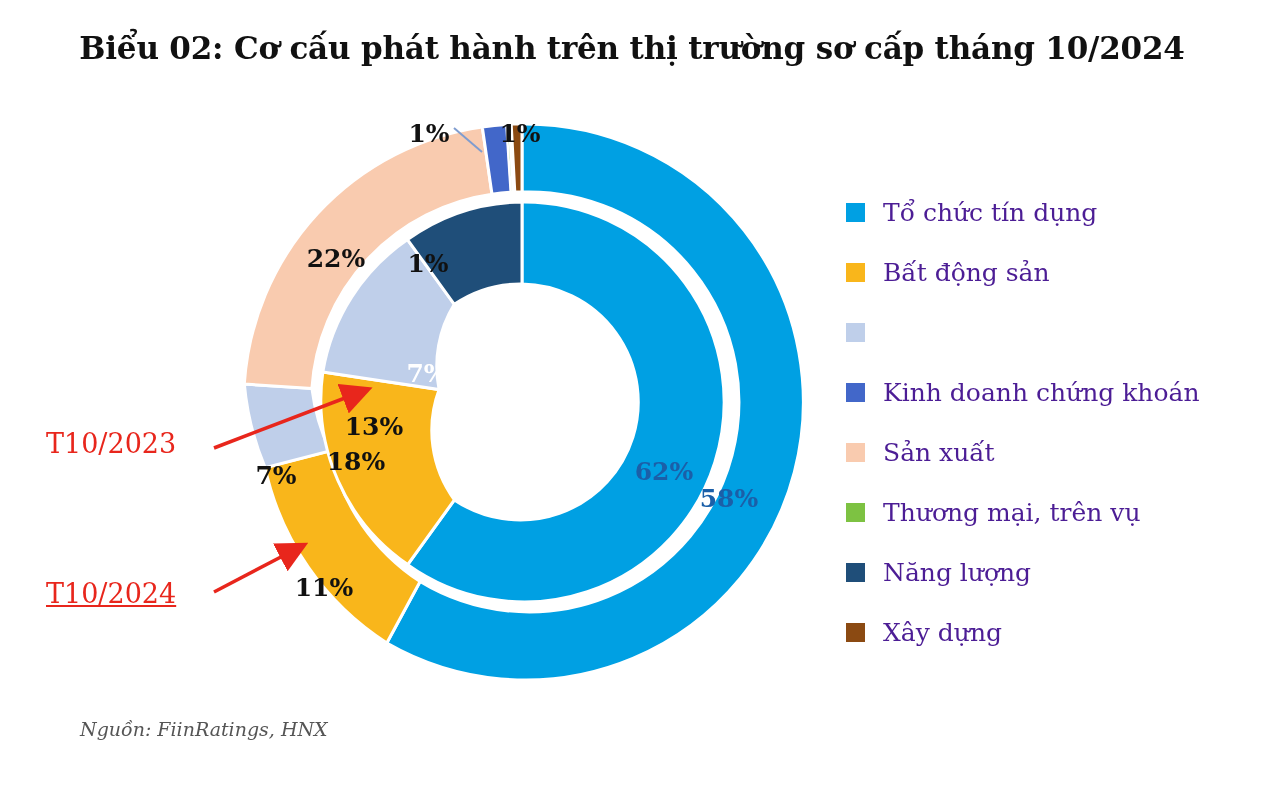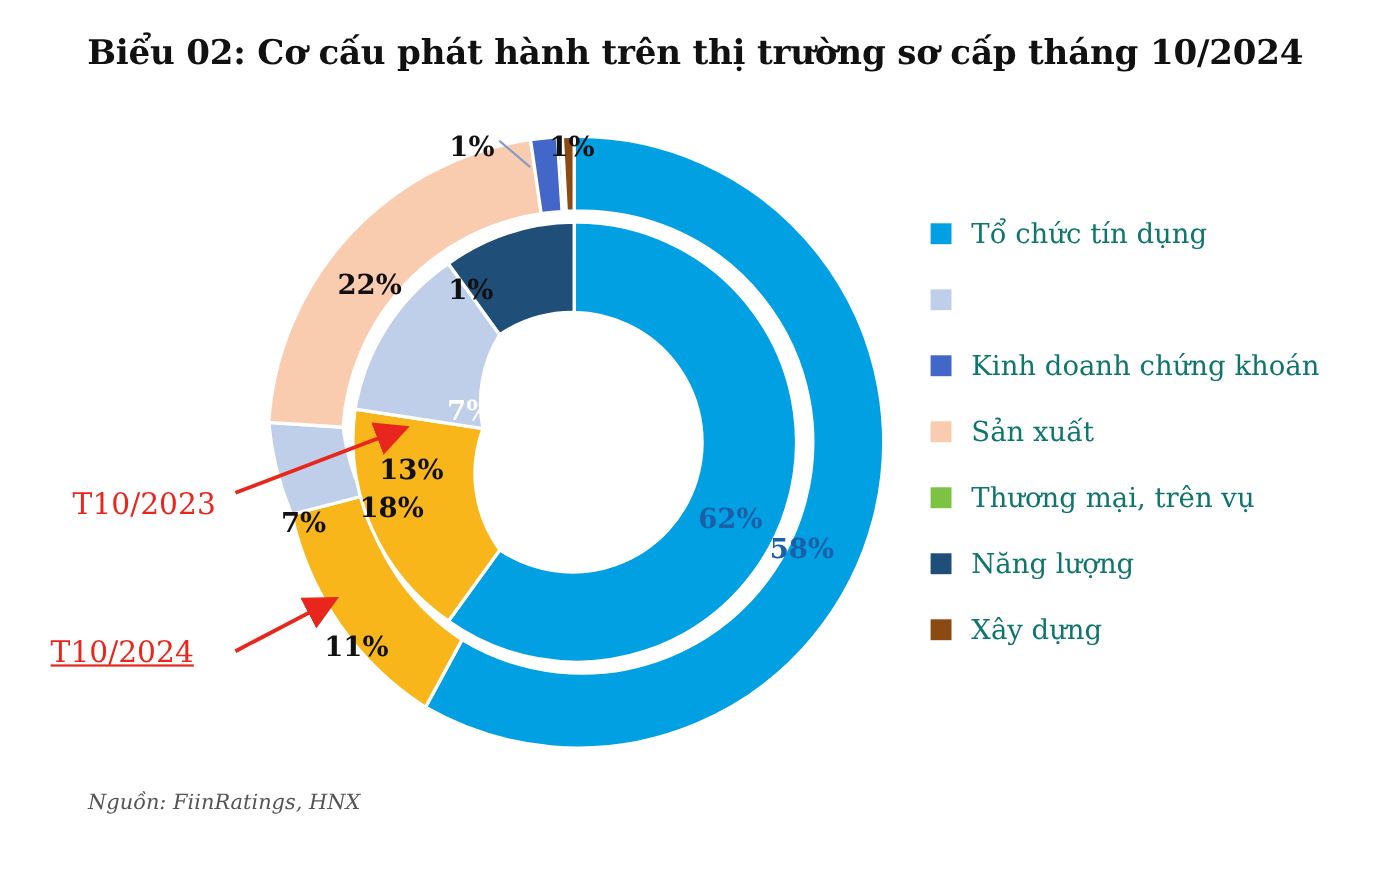--- a/index.html
+++ b/index.html
@@ -73,33 +73,33 @@
   }
   .legend-swatch {
     width: 19px;
     height: 19px;
     flex: 0 0 19px;
     margin-right: 18px;
   }
   .legend-label {
     font-family: "DejaVu Serif", "Liberation Serif", serif;
     font-size: 25px;
-    color: #0f766e;
+    color: #4c1d95;
     white-space: nowrap;
   }
 
   
   .annot {
     position: absolute;
     font-family: "DejaVu Serif", "Liberation Serif", serif;
     font-size: 27px;
     color: #e8261c;
     font-weight: normal;
   }
-  #annot-2023 { left: 46px; top: 443px; margin-left: 20px; }
+  #annot-2023 { left: 46px; top: 428px; }
   #annot-2024 { left: 46px; top: 578px; text-decoration: underline; }
   #annot-arrows {
     position: absolute;
     left: 0; top: 0;
     width: 1264px; height: 800px;
     pointer-events: none;
   }
 </style>
 </head>
 <body>
@@ -229,20 +229,24 @@
 
   <div class="annot" id="annot-2023">T10/2023</div>
   <div class="annot" id="annot-2024">T10/2024</div>
 
   <div id="legend">
     <div class="legend-item">
       <span class="legend-swatch" style="background:#00A0E3"></span>
       <span class="legend-label">Tổ chức tín dụng</span>
     </div>
     <div class="legend-item">
+      <span class="legend-swatch" style="background:#F9B61B"></span>
+      <span class="legend-label">Bất động sản</span>
+    </div>
+    <div class="legend-item">
       <span class="legend-swatch" style="background:#BFCFEA"></span>
     </div>
     <div class="legend-item">
       <span class="legend-swatch" style="background:#4267C9"></span>
       <span class="legend-label">Kinh doanh chứng khoán</span>
     </div>
     <div class="legend-item">
       <span class="legend-swatch" style="background:#F9CBAF"></span>
       <span class="legend-label">Sản xuất</span>
     </div>

